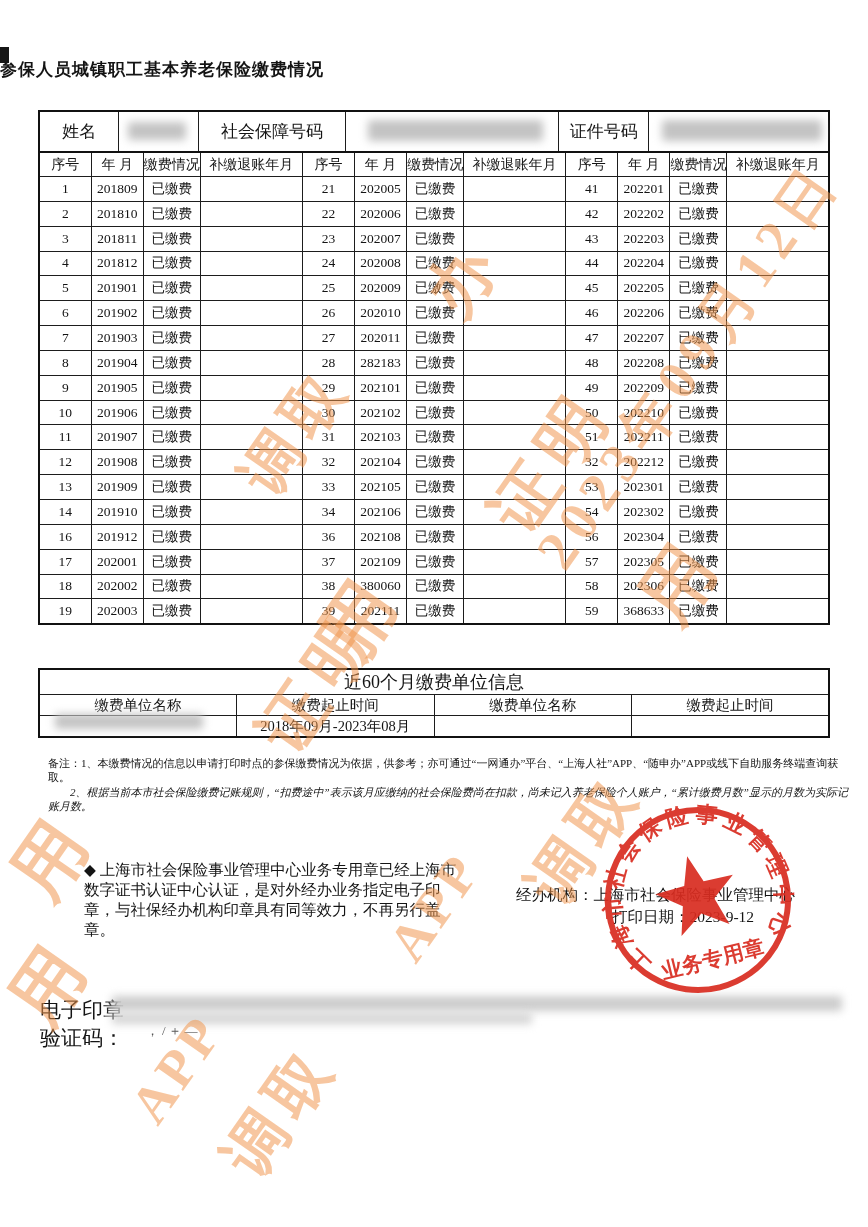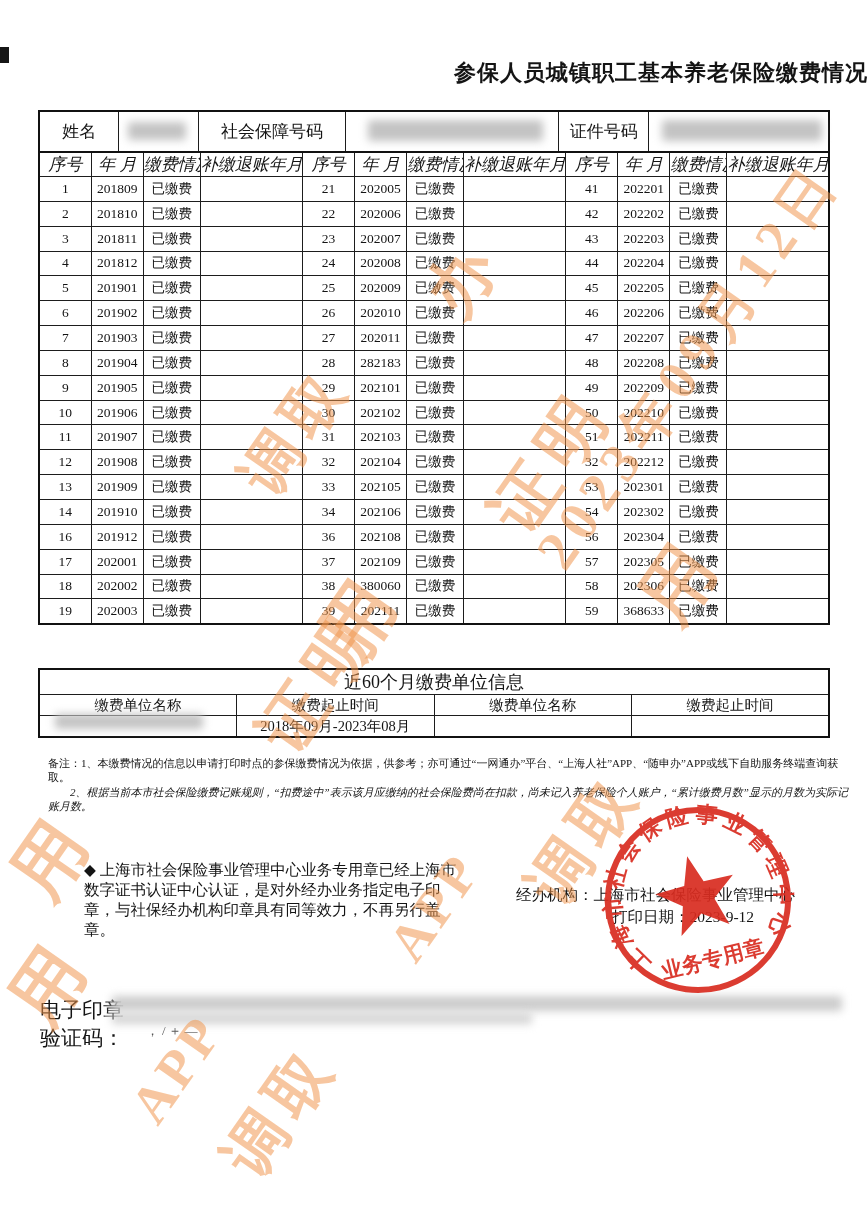--- a/index.html
+++ b/index.html
@@ -1,27 +1,27 @@
 <!DOCTYPE html>
 <html><head>
 <meta charset="utf-8">
 <style>
   html,body{margin:0;padding:0;background:#888;}
   .page{position:relative;width:868px;height:1227px;background:#ffffff;margin:0 auto;
         font-family:"Liberation Serif","DejaVu Serif",serif;color:#141414;overflow:hidden;}
   .corner-mark{position:absolute;left:0px;top:47px;width:9px;height:16px;background:#161616;}
-  .title{position:absolute;top:58px;left:0;width:100%;text-align:right;
-         font-size:22px;font-weight:bold;letter-spacing:1px;}
+  .title{position:absolute;top:58px;left:0;width:100%;text-align:left;
+         font-size:17px;font-weight:bold;letter-spacing:1px;}
   table{border-collapse:collapse;table-layout:fixed;width:792px;}
   td,th{border:1px solid #1d1d1d;font-weight:normal;text-align:center;
         overflow:hidden;white-space:nowrap;padding:0;}
   .id-table{position:absolute;left:38px;top:110px;font-size:17px;border:2px solid #111;}
   .id-table td{height:39px;}
   .pay-table{position:absolute;left:38px;top:151px;font-size:13.5px;border:2px solid #111;}
-  .pay-table th{height:23px;font-size:17px;font-style:italic;}
+  .pay-table th{height:23px;font-size:14px;}
   .pay-table td{height:23.85px;}
   .unit-table{position:absolute;left:38px;top:668px;font-size:14.5px;border:2px solid #111;}
   .unit-table .sec-title{height:21px;font-size:18px;}
   .unit-table td{height:20px;}
   .notes{position:absolute;left:48px;top:756px;width:800px;font-size:11px;line-height:1.3;}
   .notes p{margin:0;}
   .notes .n2{text-indent:2em;font-style:italic;}
   .seal-note{position:absolute;left:84px;top:860px;width:376px;font-size:15.5px;line-height:1.3;}
   .agency{position:absolute;left:516px;top:884px;font-size:15.5px;line-height:1.45;z-index:2;}
   .agency .line2{margin-left:96px;}

